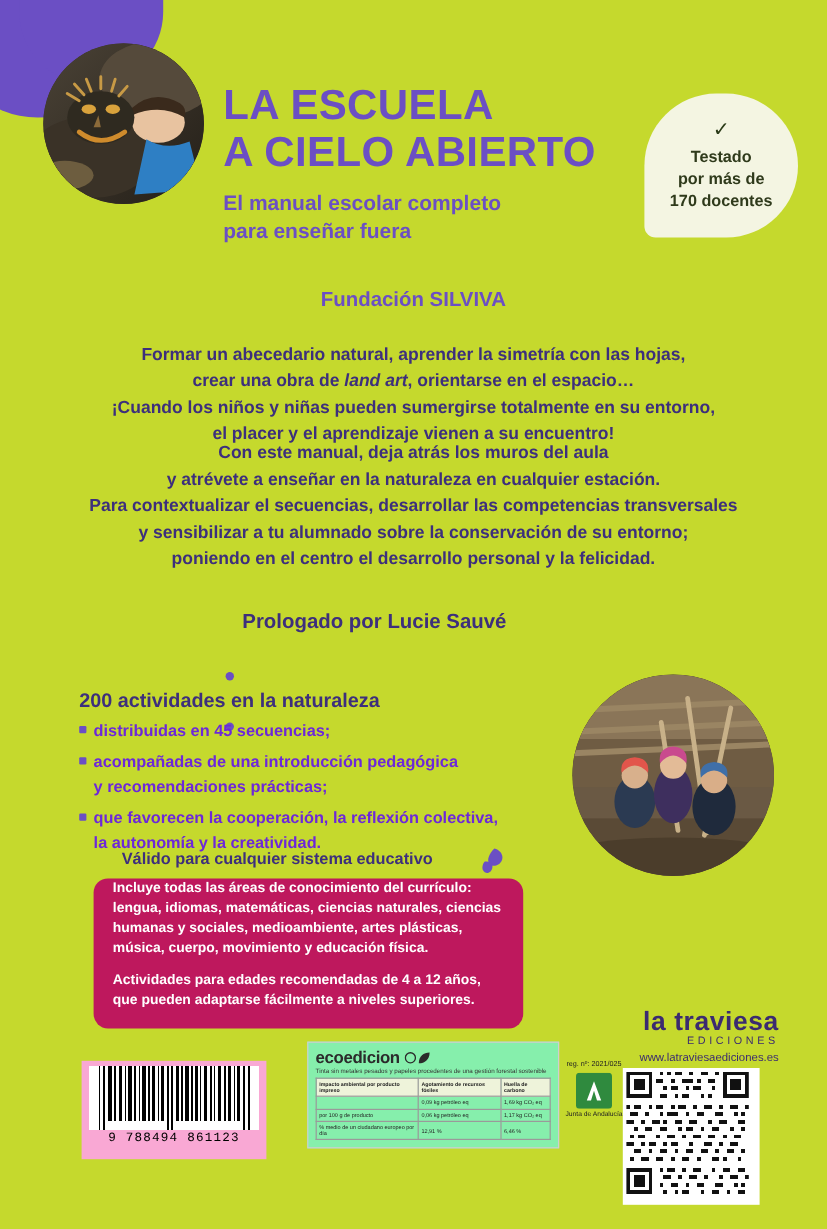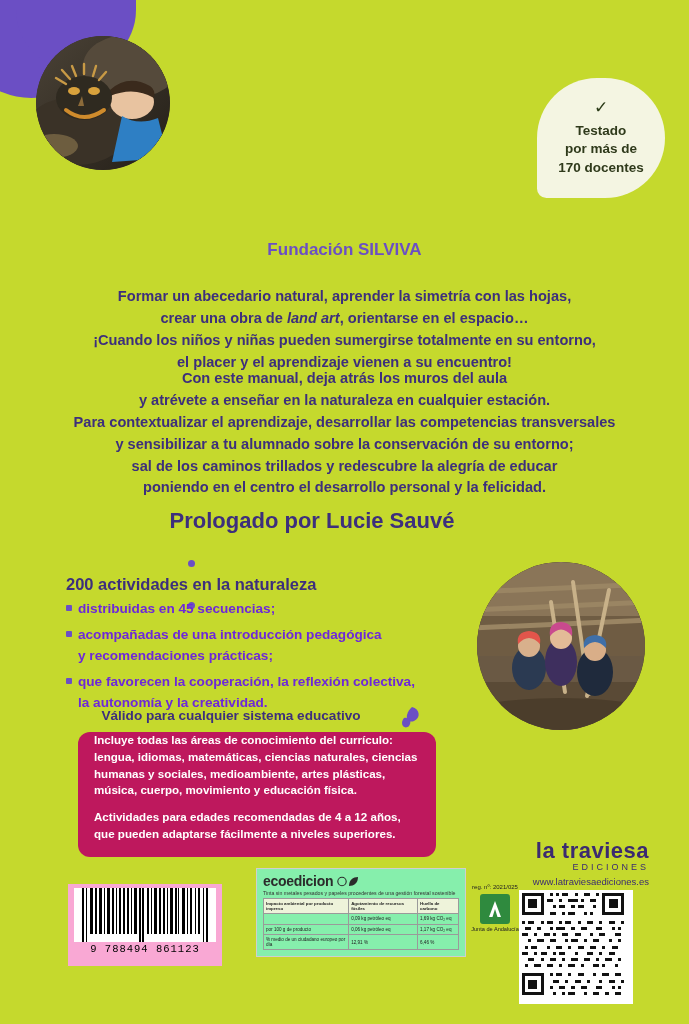--- a/index.html
+++ b/index.html
@@ -132,21 +132,21 @@
   .para.p2 { top: 368px; }
   .para em { font-style: italic; margin-top: 34px; }
 
   .prologue {
     position: absolute;
     top: 508px;
     left: 0;
     width: 624px;
     text-align: center;
     color: #3d2f7c;
-    font-size: 22px;
+    font-size: 17px;
     font-weight: bold;
   }
 
   
   .act-head {
     position: absolute;
     left: 66px;
     top: 560px;
     color: #3d2f7c;
     font-size: 16.5px;
@@ -383,20 +383,28 @@
             <path d="M36 30 l4 10"></path>
           <path d="M48 28 l0 10"></path>
             <path d="M60 30 l-3 10"></path>
             <path d="M70 36 l-7 8"></path>
         </g>
         <ellipse cx="18" cy="110" rx="24" ry="12" fill="#6d5d3f"></ellipse>
       </g>
     </svg>
   </div>
 
+  <div class="title-wrap">
+    <div class="title-main">LA ESCUELA</div>
+    <div class="title-main">A CIELO ABIERTO</div>
+    <div class="subtitle">
+      <div>El manual escolar completo</div>
+      <div>para enseñar fuera</div>
+    </div>
+  </div>
 
   <div class="badge">
     <div class="check">✓</div>
     <div class="btxt">
       <div>Testado</div>
       <div>por más de</div>
       <div>170 docentes</div>
     </div>
   </div>
 
@@ -407,23 +415,22 @@
     <div>
       <span>crear una obra de </span><em>land art</em><span>, orientarse en el espacio…</span>
     </div>
     <div>¡Cuando los niños y niñas pueden sumergirse totalmente en su entorno,</div>
     <div>el placer y el aprendizaje vienen a su encuentro!</div>
   </div>
 
   <div class="para p2">
     <div>Con este manual, deja atrás los muros del aula</div>
     <div>y atrévete a enseñar en la naturaleza en cualquier estación.</div>
-    <div>Para contextualizar el aprendizaje, desarrollar las competencias transversales</div>
+    <div>Para contextualizar el secuencias, desarrollar las competencias transversales</div>
     <div>y sensibilizar a tu alumnado sobre la conservación de su entorno;</div>
-    <div>sal de los caminos trillados y redescubre la alegría de educar</div>
     <div>poniendo en el centro el desarrollo personal y la felicidad.</div>
   </div>
 
   <div class="prologue">Prologado por Lucie Sauvé</div>
 
   <div class="act-head">
     <span class="dot"></span>
     <span>200 actividades en la naturaleza</span>
     <span class="dot"></span>
   </div>

